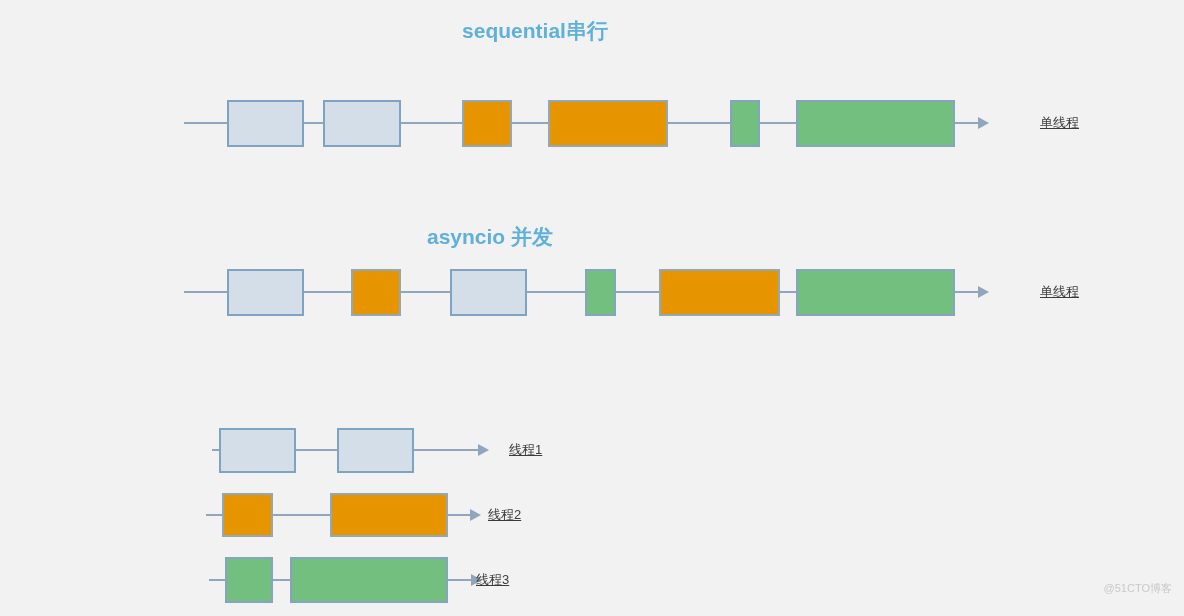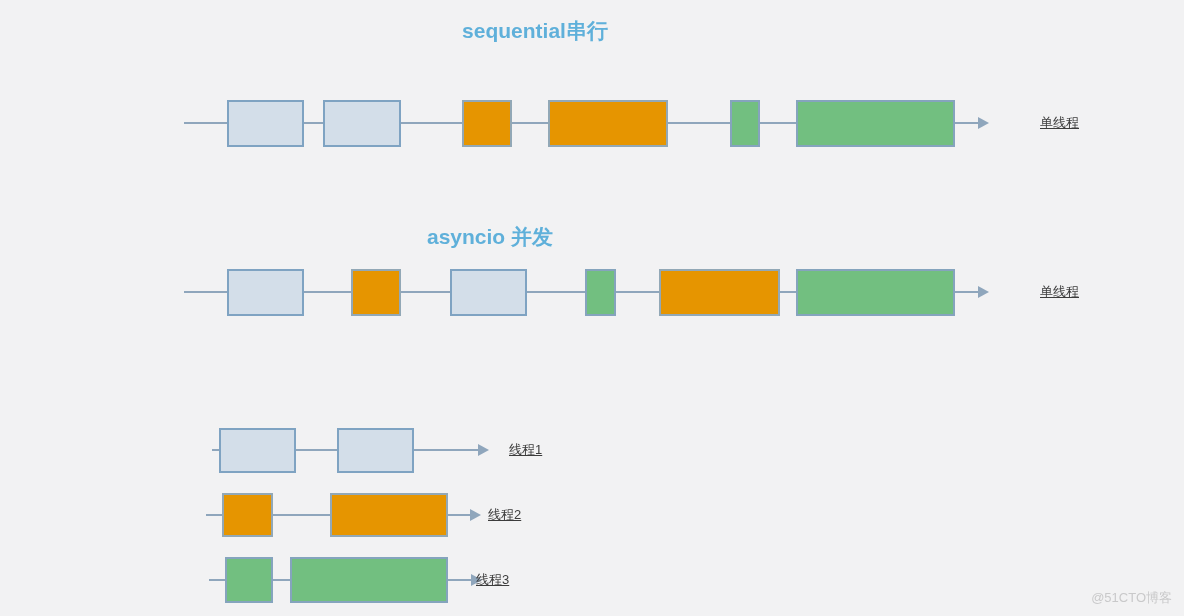--- a/index.html
+++ b/index.html
@@ -59,22 +59,22 @@
     transform:translateY(-50%);
     font-size:13px;
     color:var(--label,#3c3c3c);
     white-space:nowrap;
     z-index:3;
     text-decoration:underline;
   }
   .watermark{
     position:absolute;
     right:12px;
-    bottom:9px;
-    font-size:13px;
+    bottom:20px;
+    font-size:11px;
     color:var(--watermark,#c9c9ca);
     z-index:3;
   }
 </style>
 </head>
 <body>
 
 <div id="canvas" style="--bg: #f2f2f3; --title: #5fb0da; --line: #8fa6bc; --label: #3c3c3c; --watermark: #c9c9ca; --blue-fill: #d3dee9; --blue-border: #7fa3c2; --orange-fill: #e69500; --orange-border: #92a8b6; --green-fill: #72bf80; --green-border: #85a4bd;">
   <div class="watermark">@51CTO博客</div>
 <div class="title" style="left: 535px; top: 31px;">sequential串行</div>

